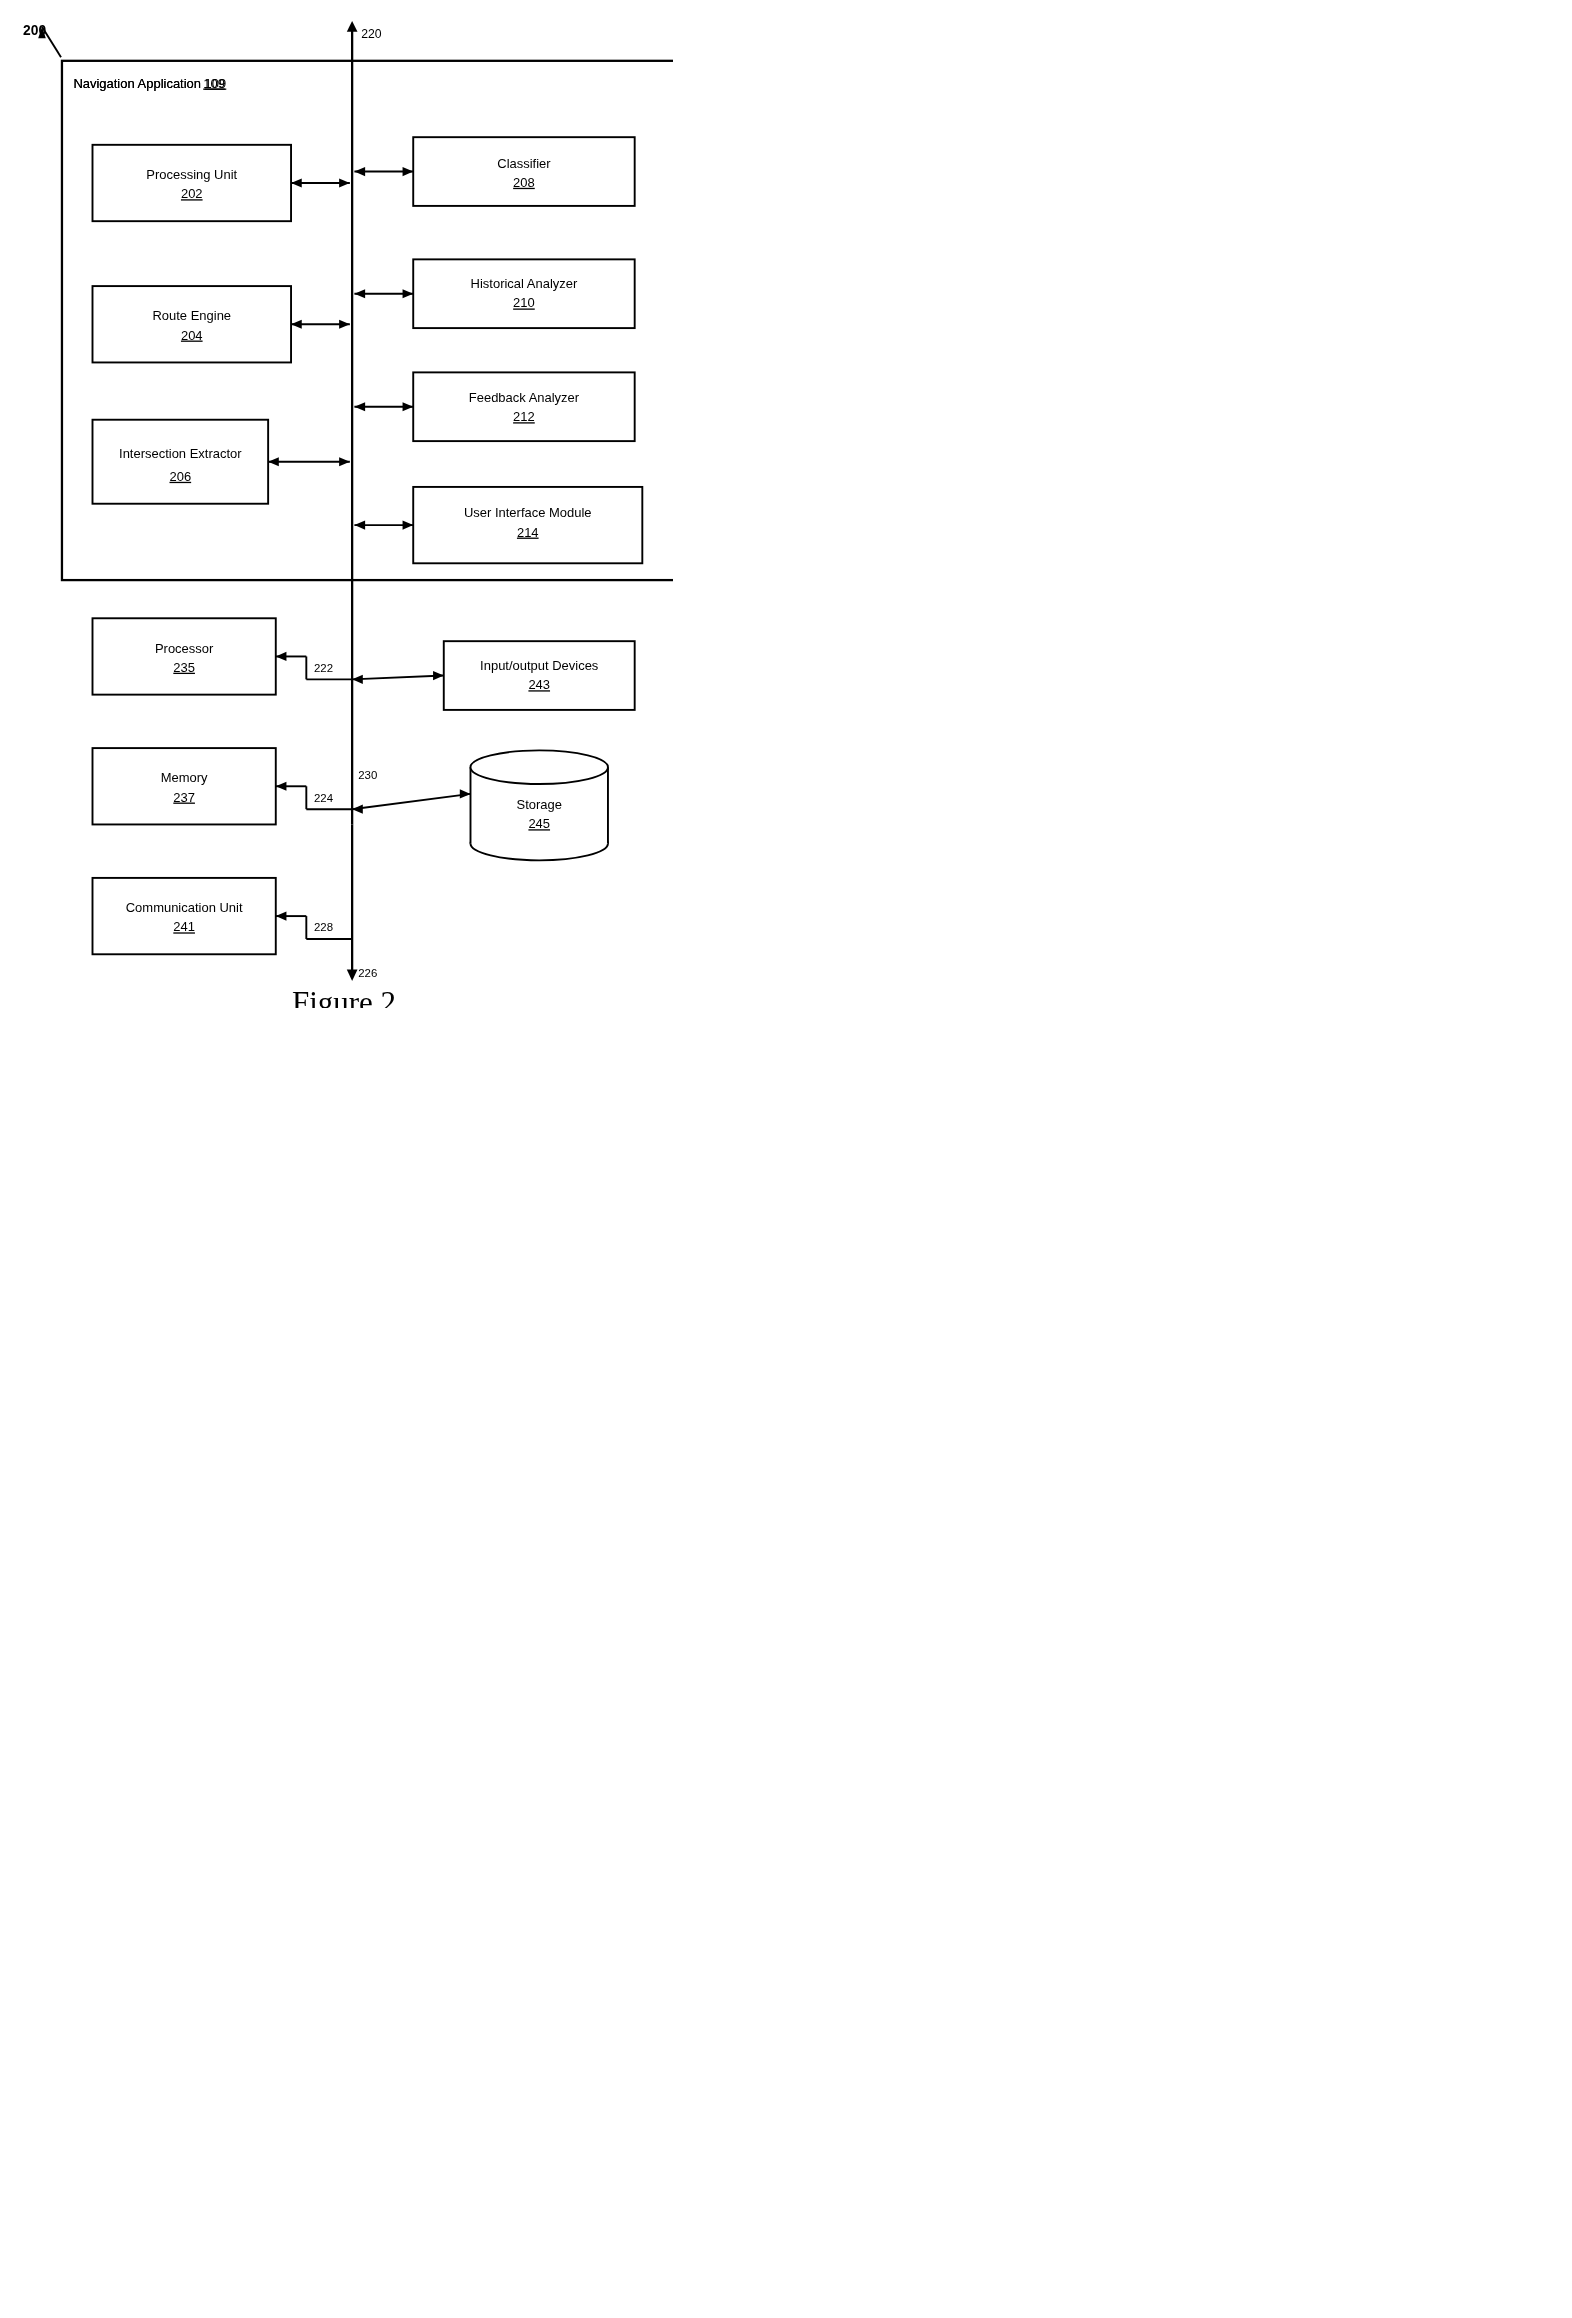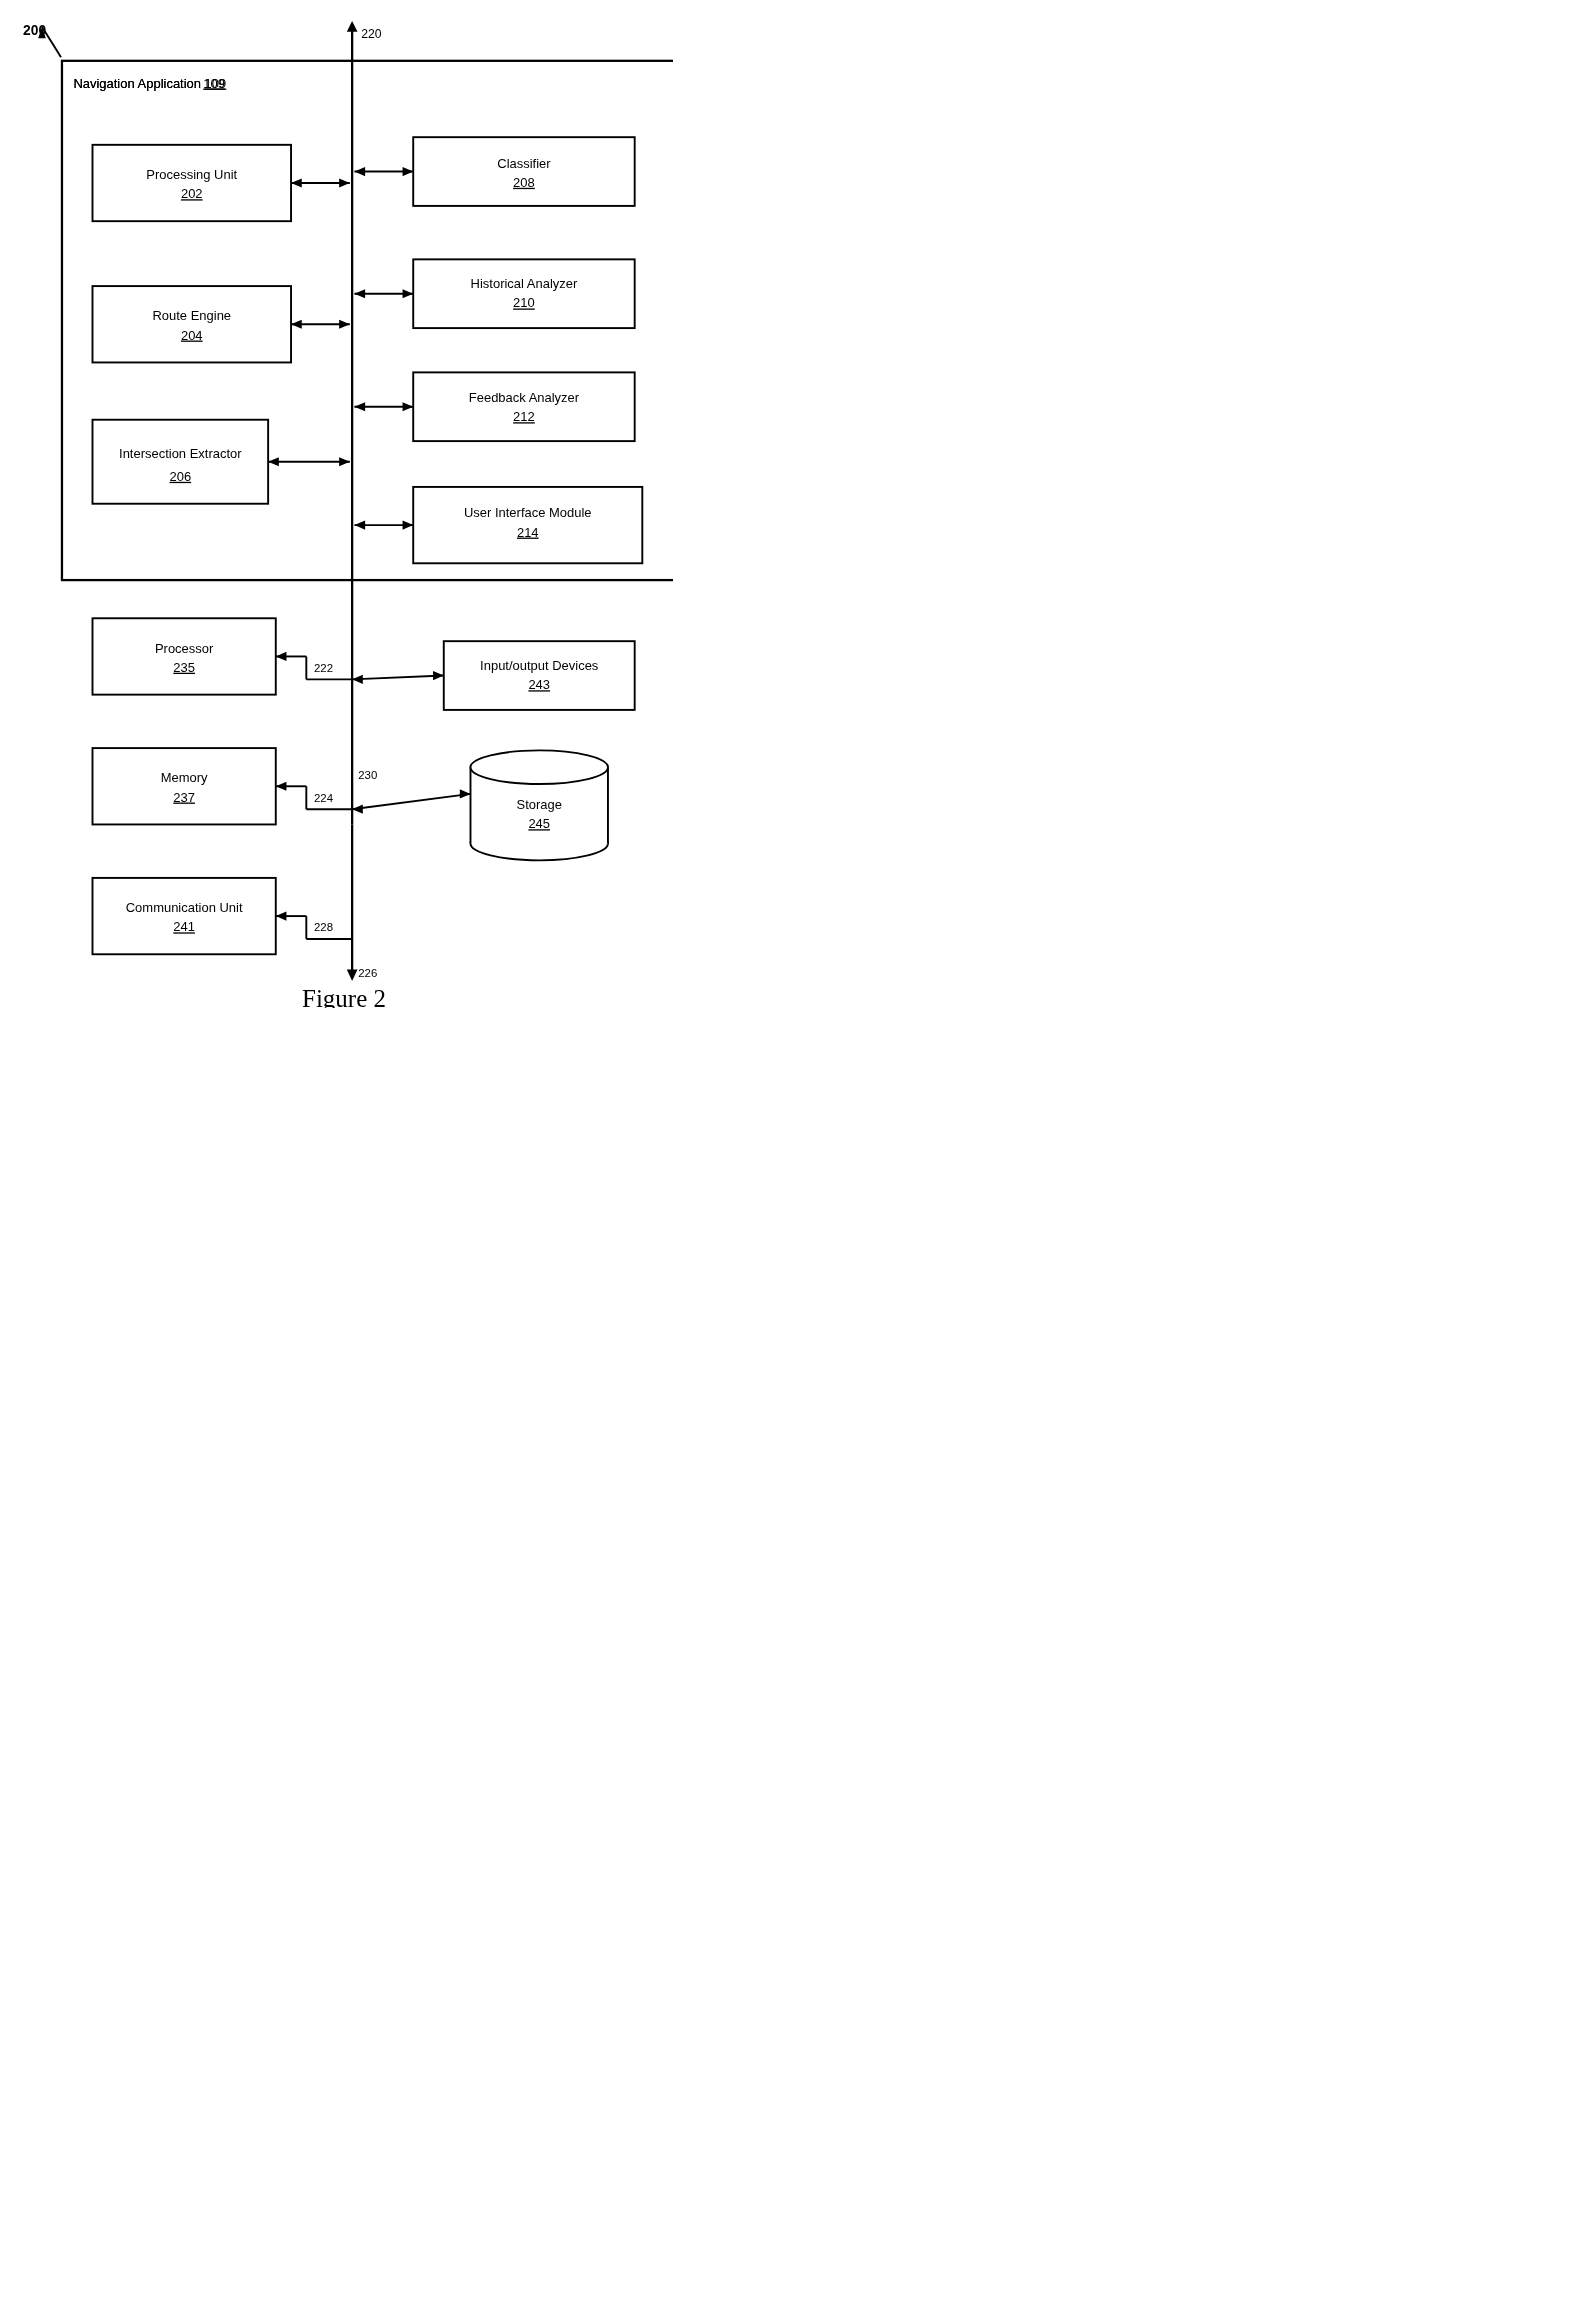--- a/index.html
+++ b/index.html
@@ -171,17 +171,17 @@
     <text x="390" y="1200" font-size="15" font-family="Arial">228</text>
 
     <line x1="440" y1="1060" x2="440" y2="1260" stroke="#000" stroke-width="3"></line>
     <polygon points="440,1265 433,1250 447,1250" fill="#000"></polygon>
 
     <text x="448" y="1260" font-size="15" font-family="Arial">226</text>
 
   </svg>
 
   <div style="position:absolute; top:970px; width:657px; text-align:center;">
-    <span style="font-size:25px; font-family:'Times New Roman',serif;">Figure 2</span>
+    <span style="font-size:31px; font-family:'Times New Roman',serif;">Figure 2</span>
   </div>
 
 </div>
 
 
 </body></html>

